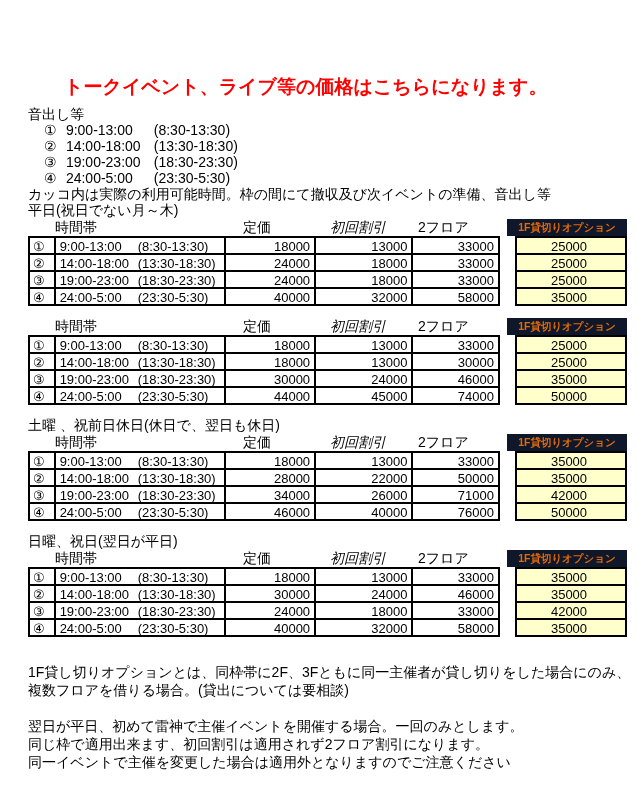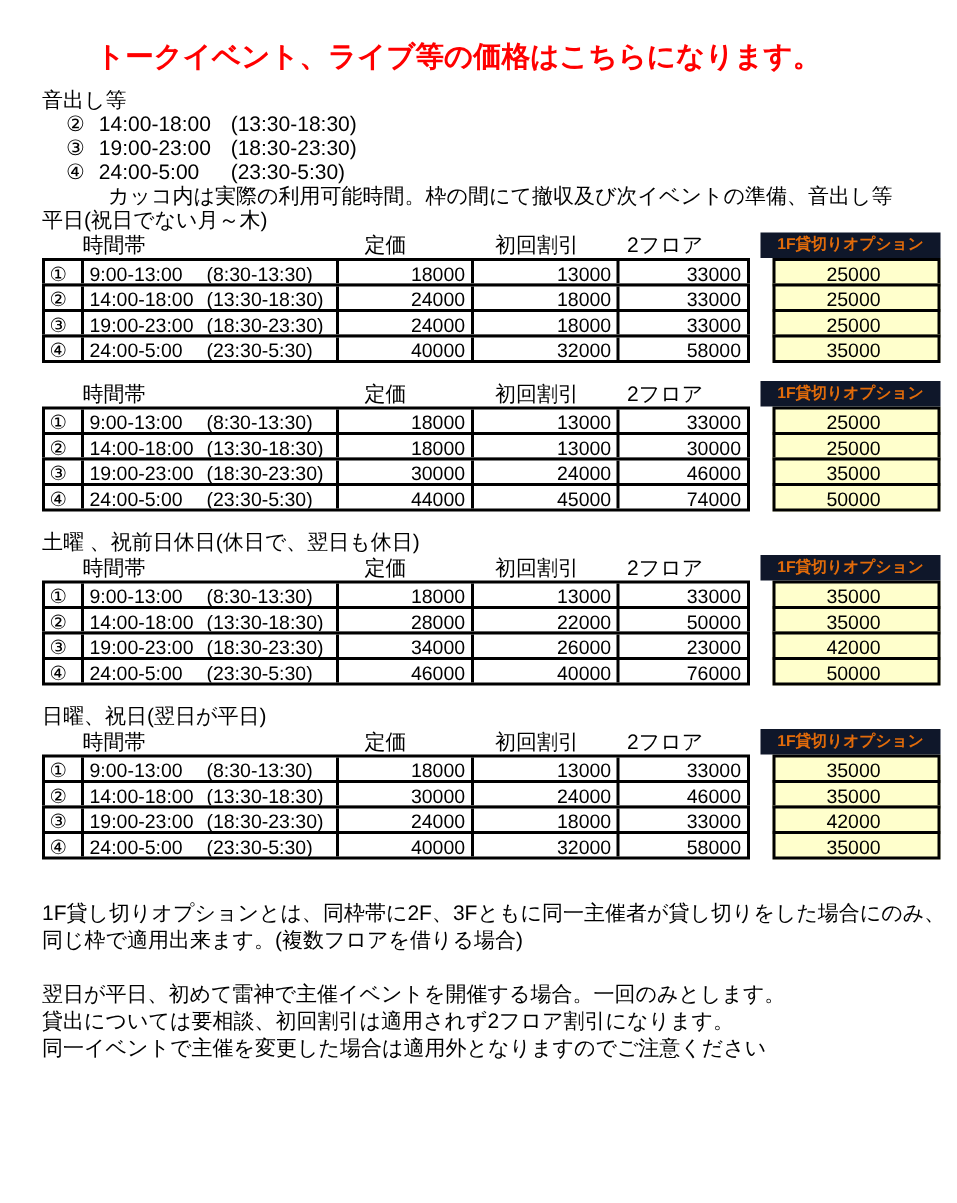--- a/index.html
+++ b/index.html
@@ -7,39 +7,39 @@
   body {
     width:638px; height:802px; overflow:hidden;
     font-family:"Liberation Sans", sans-serif;
     color:#000; font-size:14px;
   }
   .page { padding:27px 0 0 28px; width:638px; }
 
   .page-title {
     color:#ff0000; font-weight:bold; font-size:19px;
     line-height:24px; margin-left:36px; margin-bottom:7px;
-    letter-spacing:0px; white-space:nowrap;
+    letter-spacing:0px; white-space:nowrap;margin-top:48px;
   }
 
   .hours-heading { font-size:14px; line-height:16px; }
   .hours-list { }
   .hours-item { margin-left:16px; line-height:16px; white-space:nowrap; }
   .hours-item .h-num { display:inline-block; width:18px; }
   .hours-item .h-time { display:inline-block; width:84px; }
   .hours-item .h-paren { display:inline-block; }
-  .hours-note { font-size:14px; line-height:16px; margin-top:0px;margin-left:44px; }
+  .hours-note { font-size:14px; line-height:16px; margin-top:0px; }
 
   .ptable { margin-top:0; margin-bottom:12px; }
   .ptable:first-of-type { margin-top:35px; }
   .ptable-title { font-size:14px; line-height:17px; white-space:nowrap; }
   .ptable-header { position:relative; height:17px; width:599px; font-size:14px; }
   .ptable-header .ph { position:absolute; top:0; line-height:16px; white-space:nowrap; }
   .ph-time   { left:27px; }
   .ph-teika  { left:215px; }
-  .ph-shokai { left:302px; }
+  .ph-shokai { left:302px;font-style:italic; }
   .ph-floor  { left:390px; }
   .ph-option {
     left:479px; width:120px; height:17px;
     background:#0f172a; color:#e26b0a;
     font-size:10.5px; line-height:16px; text-align:center;
     font-weight:bold;
   }
 
   .prow { display:flex; align-items:stretch; }
   .prow + .prow { margin-top:-2px; }
@@ -73,20 +73,25 @@
 <body>
 
 <div class="page">
 
   <div class="page-title">トークイベント、ライブ等の価格はこちらになります。</div>
 
   <div class="hours-heading">音出し等</div>
 
   <div class="hours-list">
 
+      <div class="hours-item">
+        <span class="h-num">①</span>
+        <span class="h-time">9:00-13:00</span>
+        <span class="h-paren">(8:30-13:30)</span>
+      </div>
 
       <div class="hours-item">
         <span class="h-num">②</span>
         <span class="h-time">14:00-18:00</span>
         <span class="h-paren">(13:30-18:30)</span>
       </div>
 
       <div class="hours-item">
         <span class="h-num">③</span>
         <span class="h-time">19:00-23:00</span>
@@ -283,21 +288,21 @@
 
         <div class="prow">
           <div class="main-cells">
             <div class="cell c-num">③</div>
             <div class="cell c-time">
               <span class="t-main">19:00-23:00</span>
               <span class="t-paren">(18:30-23:30)</span>
             </div>
             <div class="cell c-teika">34000</div>
             <div class="cell c-shokai">26000</div>
-            <div class="cell c-floor">23000</div>
+            <div class="cell c-floor">71000</div>
           </div>
           <div class="opt-cell">42000</div>
         </div>
 
         <div class="prow">
           <div class="main-cells">
             <div class="cell c-num">④</div>
             <div class="cell c-time">
               <span class="t-main">24:00-5:00</span>
               <span class="t-paren">(23:30-5:30)</span>
@@ -377,20 +382,20 @@
             <div class="cell c-floor">58000</div>
           </div>
           <div class="opt-cell">35000</div>
         </div>
 
     </div>
   </div>
 
   <div class="notes">
     <div class="note-line">1F貸し切りオプションとは、同枠帯に2F、3Fともに同一主催者が貸し切りをした場合にのみ、</div>
-    <div class="note-line">同じ枠で適用出来ます。(複数フロアを借りる場合)</div>
+    <div class="note-line">複数フロアを借りる場合。(貸出については要相談)</div>
     <div class="note-gap"></div>
     <div class="note-line">翌日が平日、初めて雷神で主催イベントを開催する場合。一回のみとします。</div>
-    <div class="note-line">貸出については要相談、初回割引は適用されず2フロア割引になります。</div>
+    <div class="note-line">同じ枠で適用出来ます、初回割引は適用されず2フロア割引になります。</div>
     <div class="note-line">同一イベントで主催を変更した場合は適用外となりますのでご注意ください</div>
   </div>
 
 </div>
 
 </body></html>

